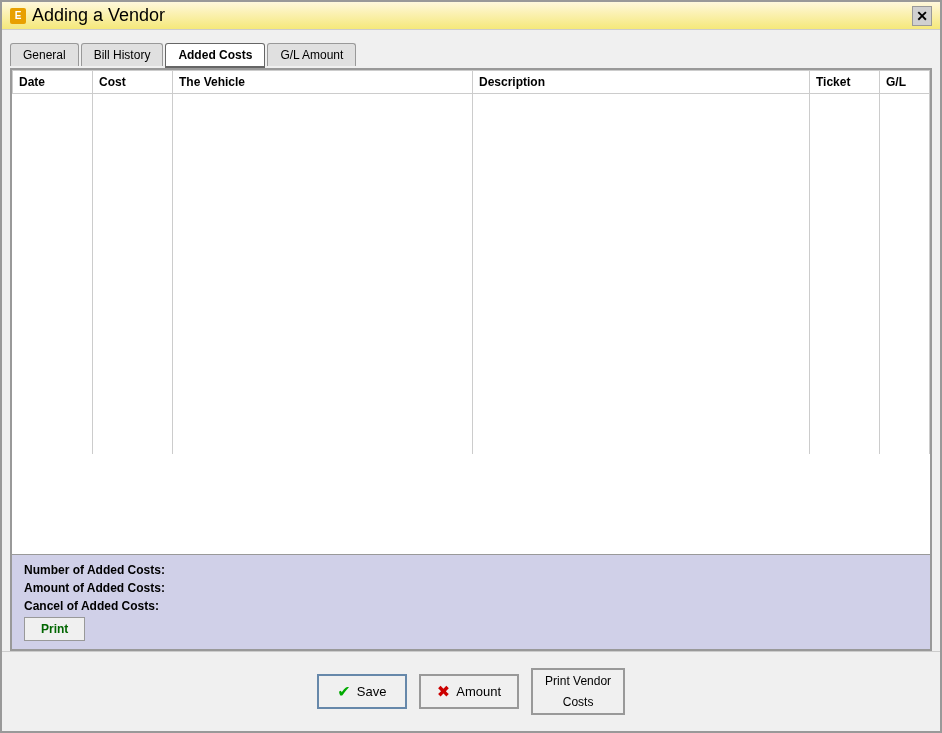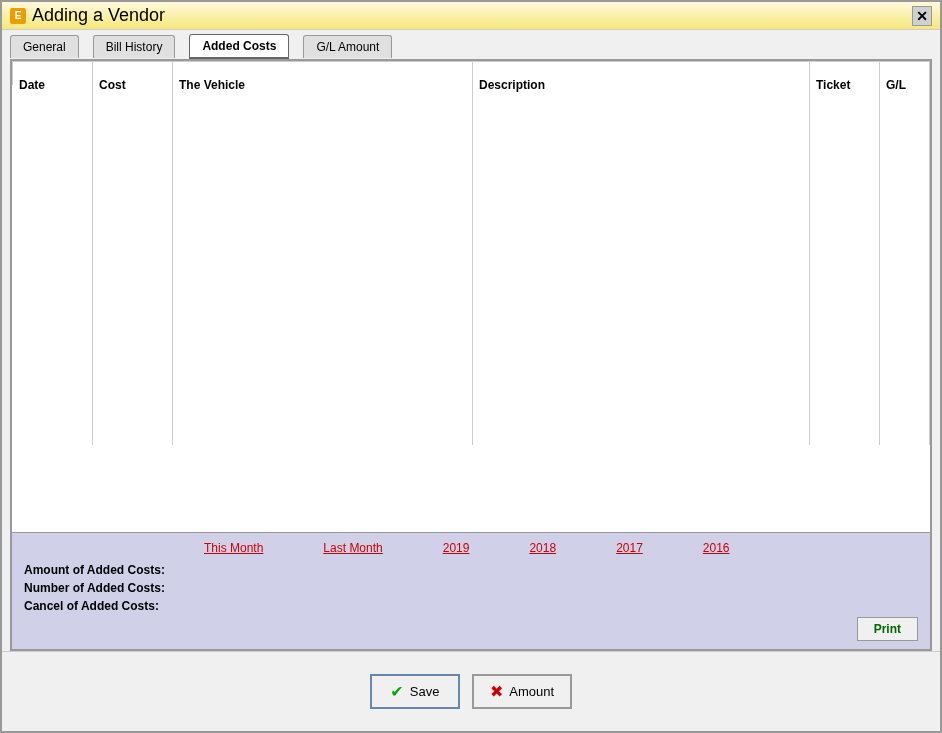--- a/index.html
+++ b/index.html
@@ -59,24 +59,24 @@
       border: 1px solid #999;
       cursor: pointer;
       display: flex;
       align-items: center;
       justify-content: center;
       font-size: 14px;
       font-weight: bold;
     }
     .tabs-bar {
       display: flex;
-      align-items: center;
-      padding: 4px 8px 0 8px;
-      background: #f0f0f0;
-      gap: 14px;
+      align-items: flex-start;
+      padding: 13px 8px 0 8px;
+      background: #f0f0f0;
+      gap: 2px;
     }
     .tab {
       padding: 4px 12px;
       border: 1px solid #999;
       border-bottom: none;
       cursor: pointer;
       font-size: 12px;
       background: #e0e0e0;
       border-radius: 3px 3px 0 0;
       position: relative;
@@ -106,21 +106,21 @@
       border-collapse: collapse;
       font-size: 12px;
     }
     .data-table th {
       background: #fff;
       border: 1px solid #ccc;
       padding: 4px 6px;
       text-align: left;
       font-weight: bold;
       position: sticky;
-      top: 12px;
+      top: 0;
     }
     .data-table td {
       border-right: 1px solid #ccc;
       padding: 2px 6px;
       height: 18px;
     }
     .data-table tbody tr {
       border-bottom: none;
     }
     .stats-area {
@@ -145,21 +145,21 @@
       align-items: center;
       margin-bottom: 4px;
     }
     .stat-label {
       font-weight: bold;
       font-size: 12px;
       width: 180px;
     }
     .print-btn-container {
       display: flex;
-      justify-content: flex-end;
+      justify-content: flex-start;
       margin-top: 4px;
     }
     .print-btn {
       padding: 4px 16px;
       background: #f0f0f0;
       border: 1px solid #999;
       cursor: pointer;
       font-size: 12px;
       font-weight: bold;
       color: #006600;
@@ -408,48 +408,44 @@
               <td></td>
               <td></td>
               <td></td>
               <td></td>
             </tr>
         </tbody>
       </table>
     </div>
 
     <div class="stats-area">
-      <div class="stats-header">
-        <span>This Month</span>
-        <span>Last Month</span>
-        <span>2019</span>
-        <span>2018</span>
-        <span>2017</span>
-        <span>2016</span>
+
+      <div class="stat-row">
+        <span class="stat-label">Number of Added Costs:</span>
       </div>
-
       <div class="stat-row">
         <span class="stat-label">Amount of Added Costs:</span>
-      </div>
-      <div class="stat-row">
-        <span class="stat-label">Number of Added Costs:</span>
       </div>
       <div class="stat-row">
         <span class="stat-label">Cancel of Added Costs:</span>
       </div>
 
       <div class="print-btn-container">
         <button class="print-btn">Print</button>
       </div>
     </div>
   </div>
 
   <div class="footer">
     <button class="footer-btn save-btn">
       <span class="icon-check">✔</span>
       <span>Save</span>
     </button>
     <button class="footer-btn cancel-btn">
       <span class="icon-x">✖</span>
       <span>Amount</span>
     </button>
+    <button class="footer-btn print-vendor-btn">
+      <span>Print Vendor</span>
+      <span>Costs</span>
+    </button>
   </div>
 </div>
 
 </body></html>

